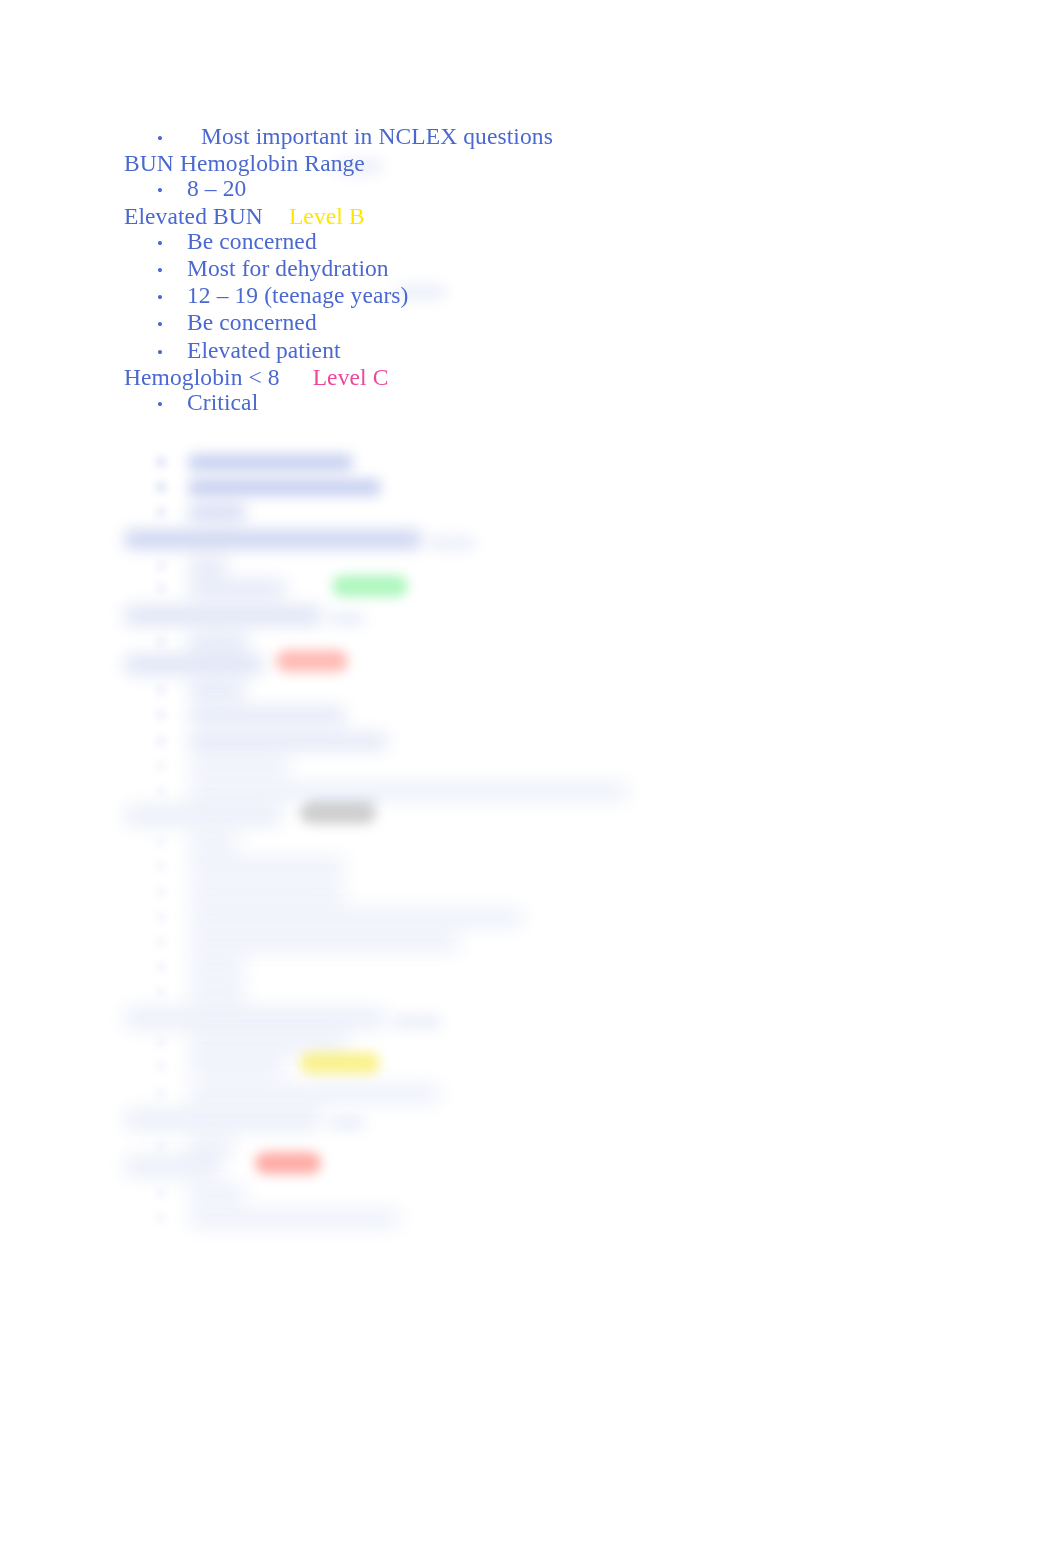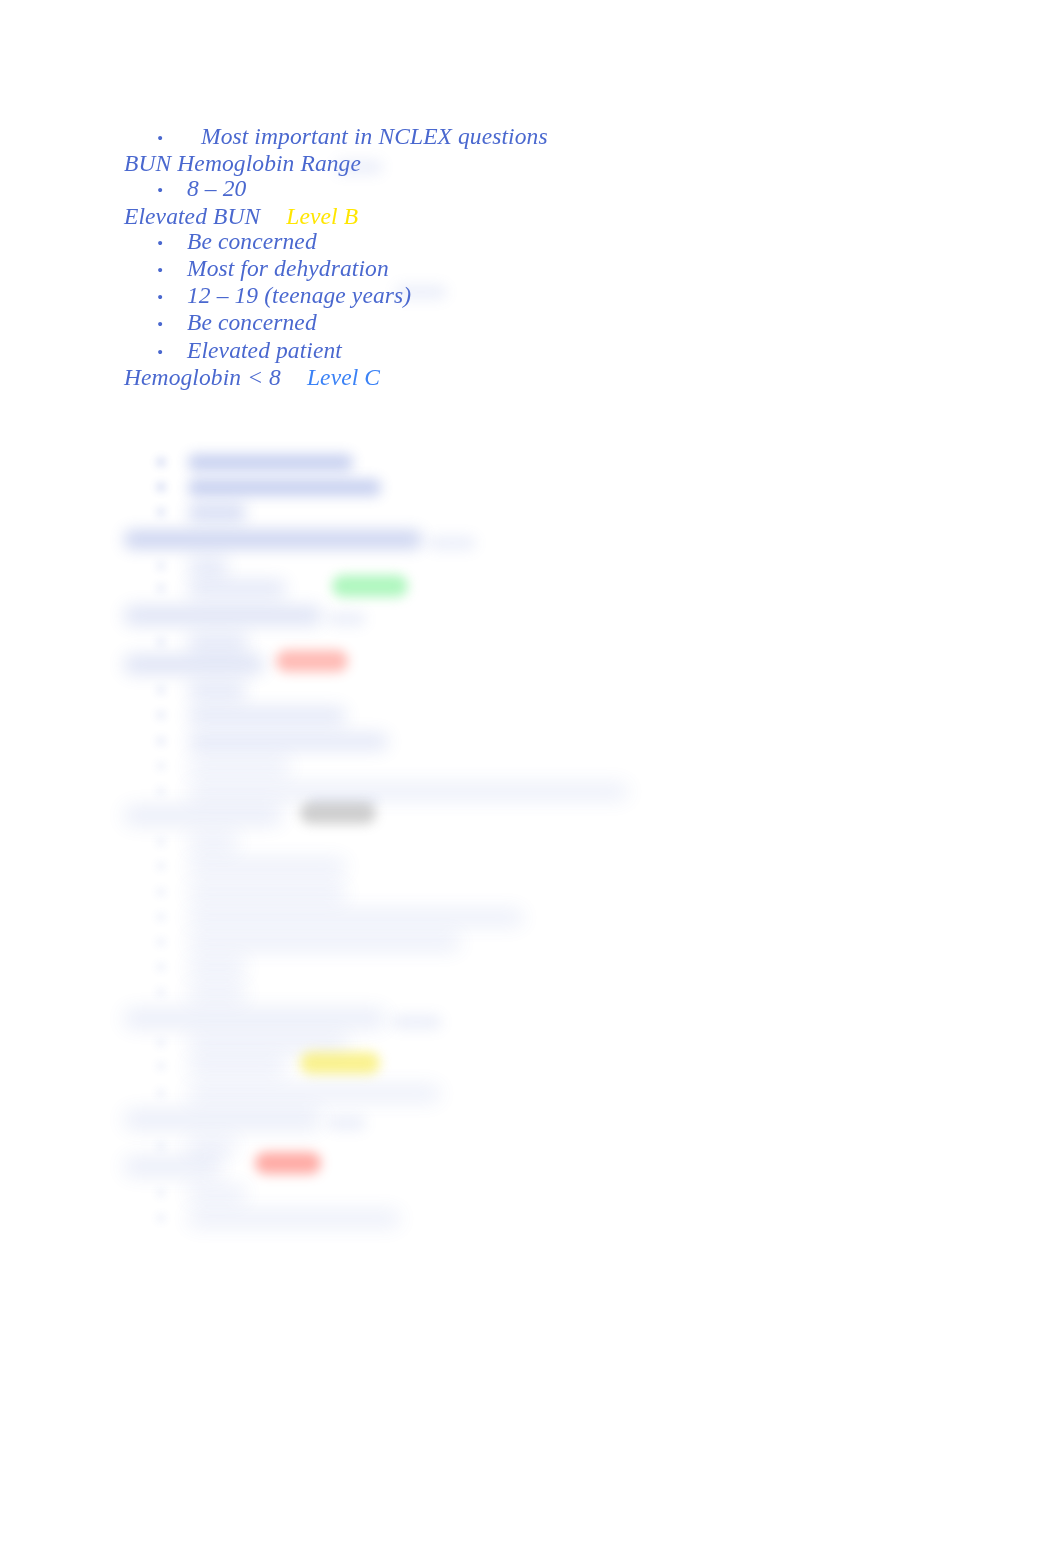--- a/index.html
+++ b/index.html
@@ -23,21 +23,20 @@
     height: 1561px;
     background: #ffffff;
   }
 
   
   .doc-body {
     position: absolute;
     left: 124px;
     top: 124px;
     width: 880px;
-    font-style: italic;
   }
 
   .line {
     position: relative;
     font-size: 23.5px;
     line-height: 25.2px;
     color: #4a68cf;
     white-space: nowrap;
     letter-spacing: 0.1px;
   }
@@ -56,21 +55,21 @@
     color: #4a68cf;
     font-size: 17px;
     vertical-align: baseline;
   }
 
   .gap-s { display:inline-block; width: 14px; }
   .gap-m { display:inline-block; width: 26px; }
   .gap-l { display:inline-block; width: 34px; }
 
   .lvl-b { color: #ffe600; }
-  .lvl-c { color: #3b82f6; }
+  .lvl-c { color: #ec4899; margin-left: 7px; }
 
   
   .blur-zone {
     position: absolute;
     left: 0;
     top: 0;
     width: 1062px;
     height: 1561px;
     pointer-events: none;
   }
@@ -184,20 +183,23 @@
     </div>
 
     <div class="line bullet-line">
       <span class="bullet-dot">•</span><span>Elevated patient</span>
     </div>
 
     <div class="line heading">
       <span>Hemoglobin &lt; 8</span><span class="gap-m"></span><span class="lvl-c">Level C</span>
     </div>
 
+    <div class="line bullet-line">
+      <span class="bullet-dot">•</span><span>Critical</span>
+    </div>
 
   </div>
 
   <div class="smudge" style="left:335px; top:160px; width:48px;"></div>
   <div class="smudge" style="left:395px; top:285px; width:52px;"></div>
 
   <div class="blur-zone">
 
     <div class="bdot soft" style="left:157px; top:458px;"></div>
     <div class="bline soft" style="left:188px; top:454px; width:165px;"></div>

